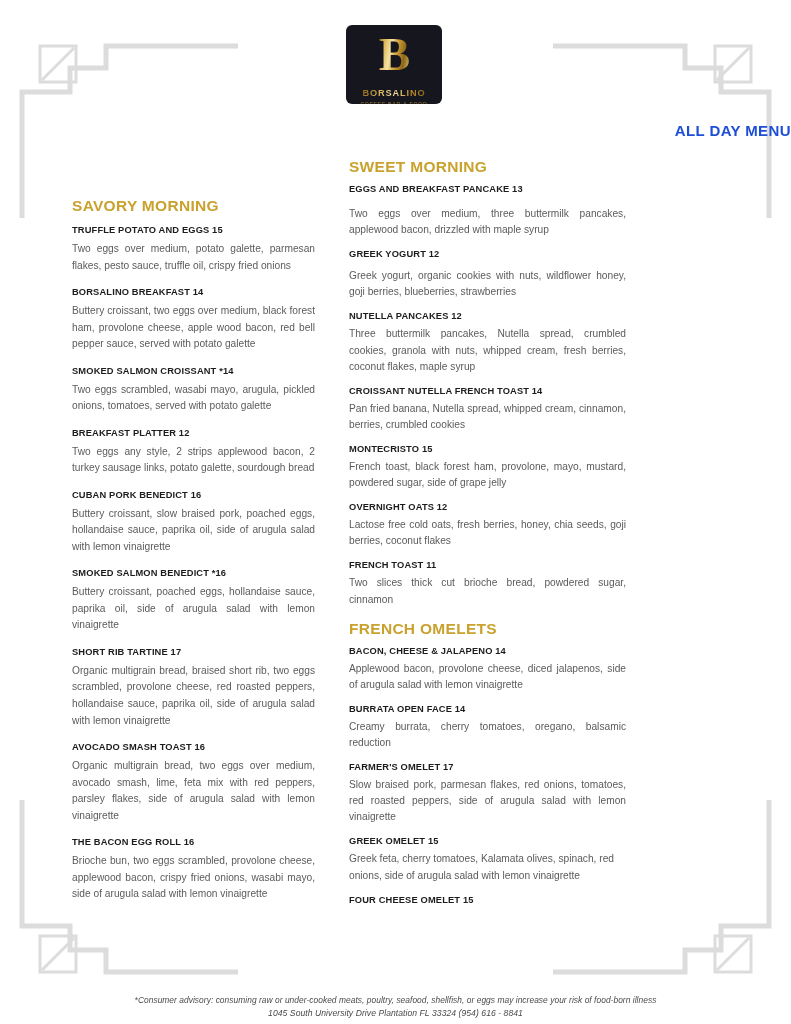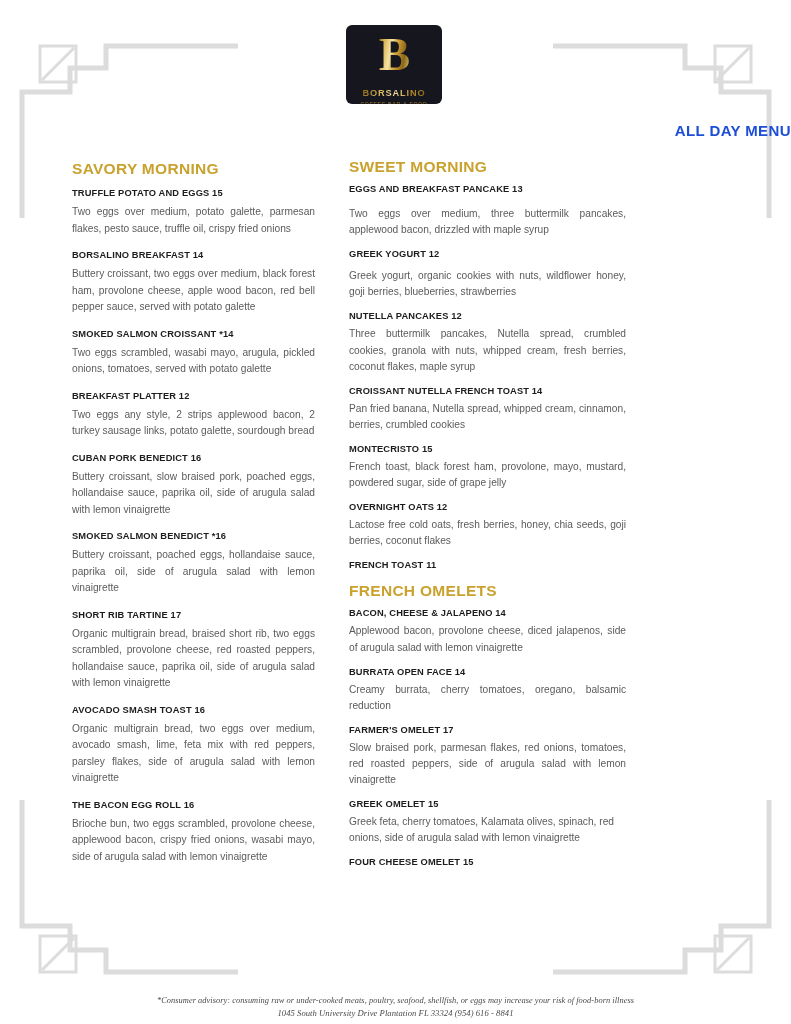--- a/index.html
+++ b/index.html
@@ -141,21 +141,21 @@
 
   
   #footer {
     position: absolute;
     left: 0;
     bottom: 6px;
     width: 791px;
     text-align: center;
   }
   .footer-line {
-    font-family: Liberation Serif, serif;
+    font-family: Liberation Sans, sans-serif;
     font-style: italic;
     color: #4a4a4a;
     letter-spacing: 0.05px;
   }
   #footer-advisory { font-size: 8.4px; margin-bottom: 3px; }
   #footer-address  { font-size: 8.6px; }
 </style>
 </head>
 <body>
 
@@ -304,20 +304,21 @@
           <div class="item-desc">French toast, black forest ham, provolone, mayo, mustard, powdered sugar, side of grape jelly</div>
         </div>
 
         <div class="item">
           <div class="item-name">OVERNIGHT OATS 12</div>
           <div class="item-desc">Lactose free cold oats, fresh berries, honey, chia seeds, goji berries, coconut flakes</div>
         </div>
 
         <div class="item">
           <div class="item-name">FRENCH TOAST 11</div>
+          <div class="item-desc"> Two slices thick cut brioche bread, powdered sugar, cinnamon</div>
         </div>
       </div>
 
       <div class="section">
         <h2 class="section-title">FRENCH OMELETS</h2>
 
         <div class="item">
           <div class="item-name">BACON, CHEESE &amp; JALAPENO 14</div>
           <div class="item-desc">Applewood bacon, provolone cheese, diced jalapenos, side of arugula salad with lemon vinaigrette</div>
         </div>

